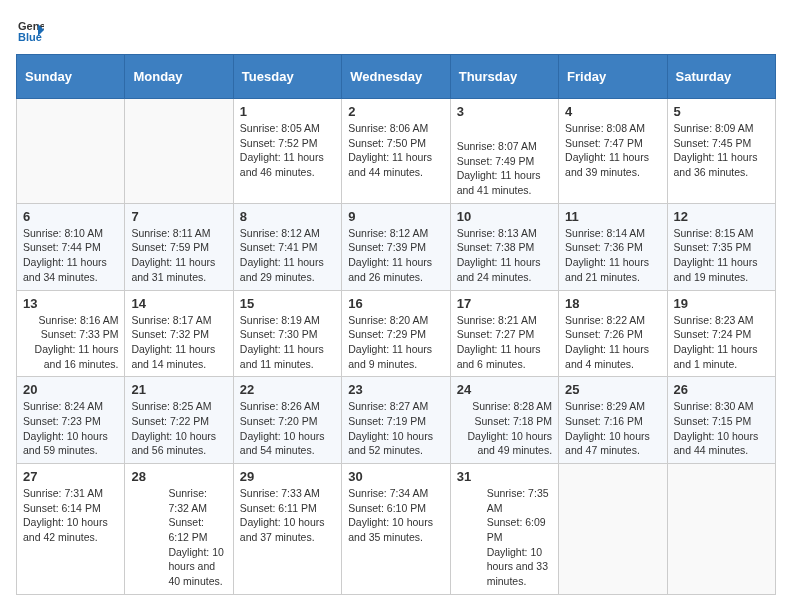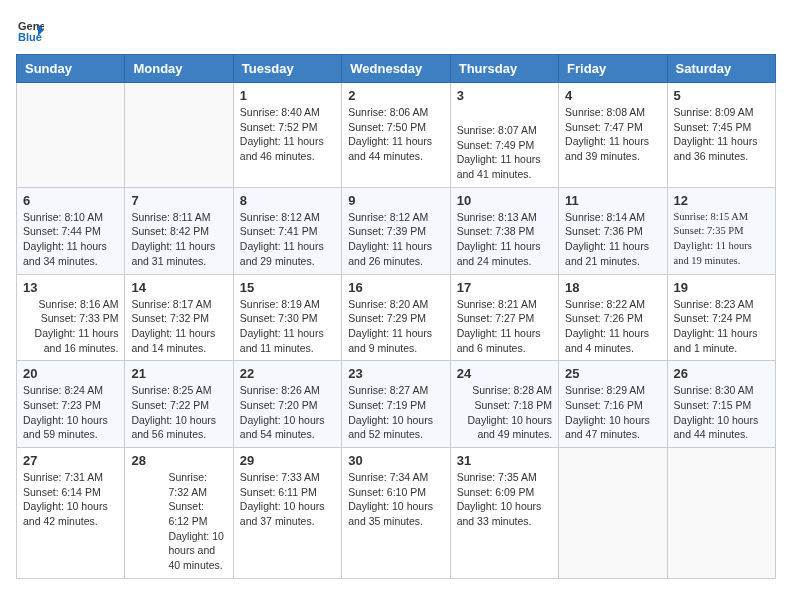--- a/index.html
+++ b/index.html
@@ -40,21 +40,21 @@
     }
     .calendar {
       width: 100%;
       border-collapse: collapse;
       border: 1px solid #ccc;
     }
     .calendar th {
       background-color: #3d7fc1;
       color: #fff;
       text-align: left;
-      padding: 6px 8px;
+      padding: 14px 8px;
       font-size: 13px;
       border: 1px solid #2e6aa8;
     }
     .calendar td {
       vertical-align: top;
       padding: 5px 6px;
       border: 1px solid #ccc;
       width: calc(100% / 7);
       min-height: 80px;
       font-size: 11px;
@@ -119,21 +119,21 @@
         <th>Friday</th>
         <th>Saturday</th>
       </tr>
   </thead>
   <tbody id="calendar-body">
   <tr>
         <td class="empty"></td>
         <td class="empty"></td>
         <td>
           <span class="day-number">1</span>
-          <div class="day-info" style="white-space: pre-line;">Sunrise: 8:40 AM
+          <div class="day-info" style="white-space: pre-line;">Sunrise: 8:05 AM
 Sunset: 7:52 PM
 Daylight: 11 hours and 46 minutes.</div>
         </td>
         <td>
           <span class="day-number">2</span>
           <div class="day-info" style="white-space: pre-line;">Sunrise: 8:06 AM
 Sunset: 7:50 PM
 Daylight: 11 hours and 44 minutes.</div>
         </td>
         <td>
@@ -158,21 +158,21 @@
       <tr>
         <td>
           <span class="day-number">6</span>
           <div class="day-info" style="white-space: pre-line;">Sunrise: 8:10 AM
 Sunset: 7:44 PM
 Daylight: 11 hours and 34 minutes.</div>
         </td>
         <td>
           <span class="day-number">7</span>
           <div class="day-info" style="white-space: pre-line;">Sunrise: 8:11 AM
-Sunset: 8:42 PM
+Sunset: 7:59 PM
 Daylight: 11 hours and 31 minutes.</div>
         </td>
         <td>
           <span class="day-number">8</span>
           <div class="day-info" style="white-space: pre-line;">Sunrise: 8:12 AM
 Sunset: 7:41 PM
 Daylight: 11 hours and 29 minutes.</div>
         </td>
         <td>
           <span class="day-number">9</span>
@@ -187,21 +187,21 @@
 Daylight: 11 hours and 24 minutes.</div>
         </td>
         <td>
           <span class="day-number">11</span>
           <div class="day-info" style="white-space: pre-line;">Sunrise: 8:14 AM
 Sunset: 7:36 PM
 Daylight: 11 hours and 21 minutes.</div>
         </td>
         <td>
           <span class="day-number">12</span>
-          <div class="day-info" style="white-space: pre-line; font-family: Liberation Serif, serif;">Sunrise: 8:15 AM
+          <div class="day-info" style="white-space: pre-line;">Sunrise: 8:15 AM
 Sunset: 7:35 PM
 Daylight: 11 hours and 19 minutes.</div>
         </td>
       </tr>
       <tr>
         <td>
           <span class="day-number">13</span>
           <div class="day-info" style="white-space: pre-line; text-align: right;">Sunrise: 8:16 AM
 Sunset: 7:33 PM
 Daylight: 11 hours and 16 minutes.</div>
@@ -307,21 +307,21 @@
 Daylight: 10 hours and 37 minutes.</div>
         </td>
         <td>
           <span class="day-number">30</span>
           <div class="day-info" style="white-space: pre-line;">Sunrise: 7:34 AM
 Sunset: 6:10 PM
 Daylight: 10 hours and 35 minutes.</div>
         </td>
         <td>
           <span class="day-number">31</span>
-          <div class="day-info" style="white-space: pre-line;">Sunrise: 7:35 AM
+          <div class="day-info" style="white-space: pre-line; margin-left: 30px;">Sunrise: 7:35 AM
 Sunset: 6:09 PM
 Daylight: 10 hours and 33 minutes.</div>
         </td>
         <td class="empty"></td>
         <td class="empty"></td>
       </tr>
     </tbody>
 </table>
 
 </body></html>

